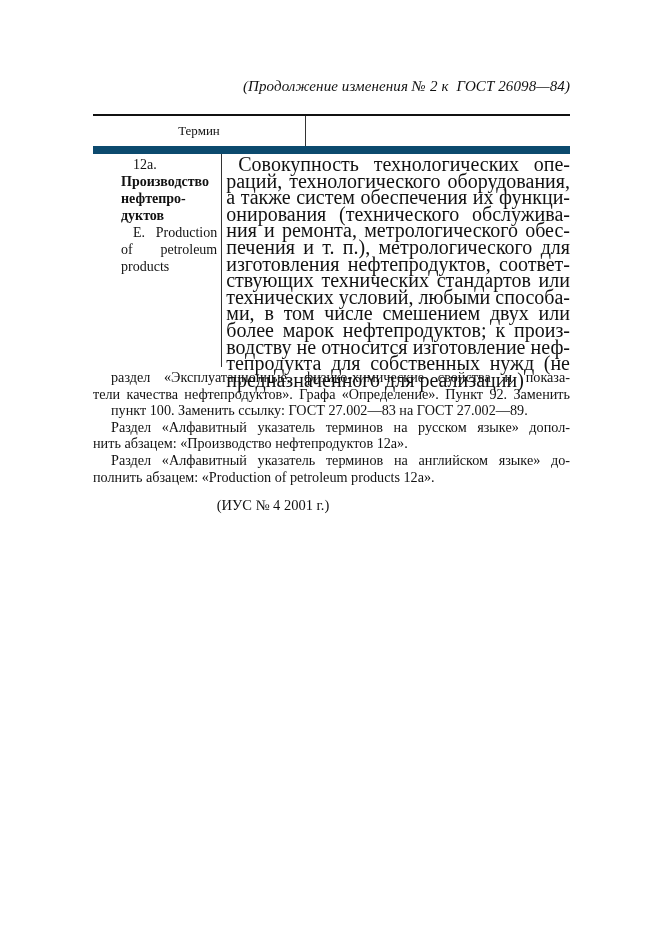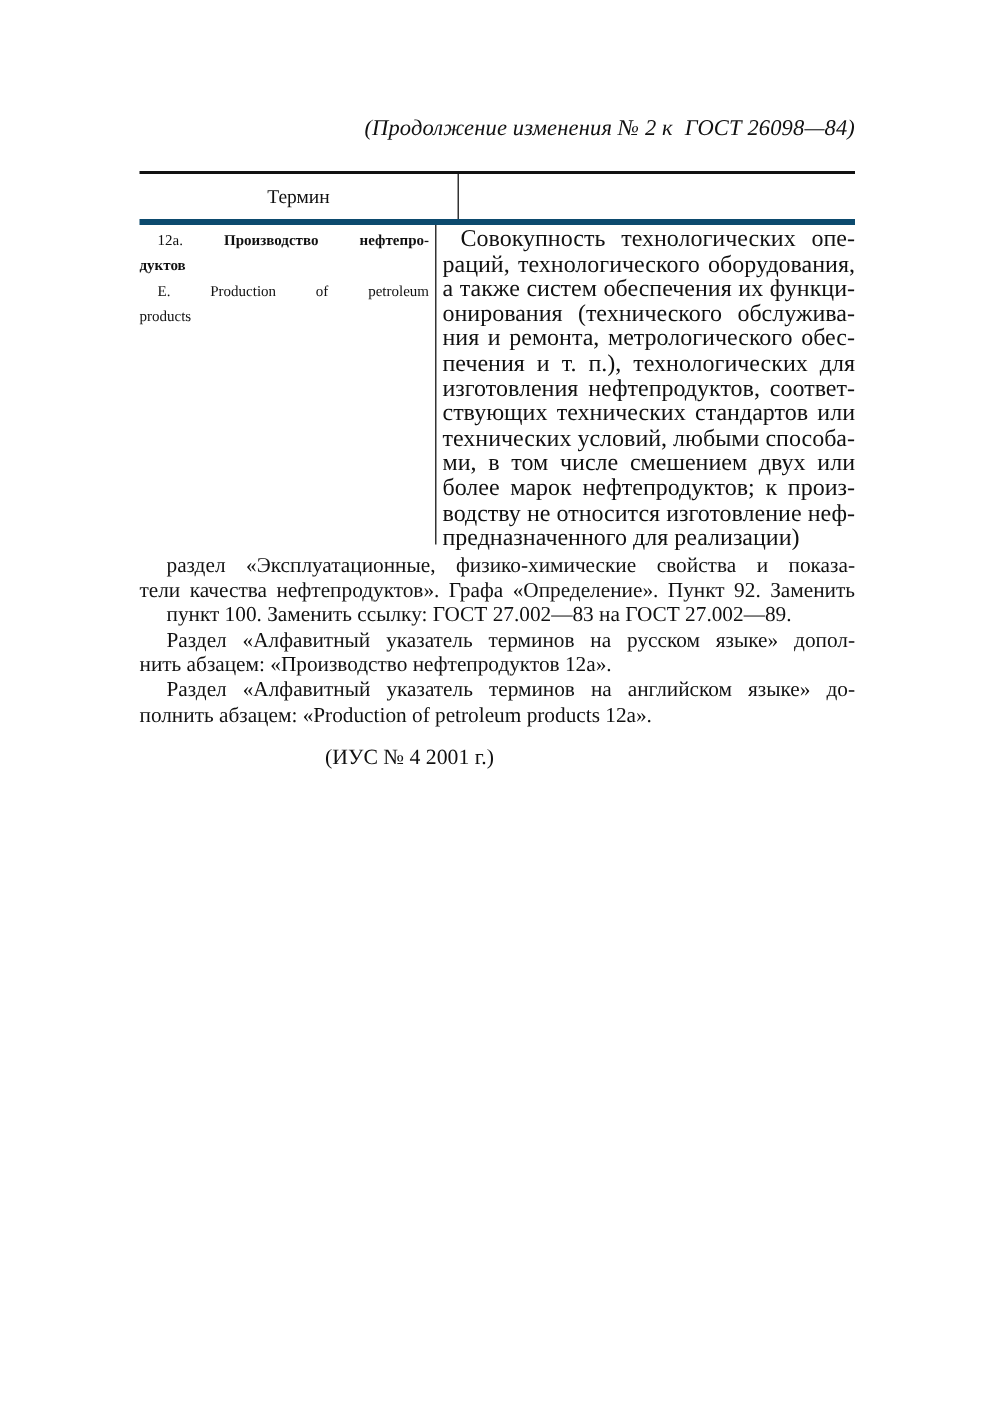--- a/index.html
+++ b/index.html
@@ -30,21 +30,21 @@
     .terms-table {
       position: absolute;
       left: 93px;
       top: 114px;
       width: 477px;
       border-top: 2px solid #111;
     }
     .thead {
       display: flex;
       height: 30px;
-      border-bottom: 4px solid #0c4a6e;
+      border-bottom: 8px solid #0c4a6e;
     }
     .thead .th {
       font-size: 13px;
       text-align: center;
       line-height: 30px;
     }
     .col-term {
       width: 213px;
       box-sizing: border-box;
       border-right: 1px solid #333;
@@ -54,27 +54,28 @@
       box-sizing: border-box;
     }
     .thead .col-def {
       line-height: 26px;
     }
     .tbody {
       display: flex;
     }
     .tbody .col-term {
       padding: 2px 4px 0 0;
-      font-size: 10px;
+      font-size: 14px;
       line-height: 17px;
       height: 213px;
+      margin-left: 28px;
     }
     .tbody .col-def {
       padding: 2px 0 0 4px;
-      font-size: 16px;
+      font-size: 20px;
       line-height: 16.6px;
       text-align: justify;
     }
     .term-line {
       display: block;
       text-align: justify;
       text-align-last: justify;
     }
     .term-line.last {
       text-align-last: left;
@@ -143,27 +144,28 @@
       <span class="term-line last bold">дуктов</span>
       <span class="term-line indent">Е. Production of petroleum</span>
       <span class="term-line last">products</span>
     </div>
     <div class="col-def">
       <span class="def-line first">Совокупность технологических опе-</span>
       <span class="def-line">раций, технологического оборудования,</span>
       <span class="def-line">а также систем обеспечения их функци-</span>
       <span class="def-line">онирования (технического обслужива-</span>
       <span class="def-line">ния и ремонта, метрологического обес-</span>
-      <span class="def-line">печения и т. п.), технологических для</span>
+      <span class="def-line">печения и т. п.), метрологического для</span>
       <span class="def-line">изготовления нефтепродуктов, соответ-</span>
       <span class="def-line">ствующих технических стандартов или</span>
       <span class="def-line">технических условий, любыми способа-</span>
       <span class="def-line">ми, в том числе смешением двух или</span>
       <span class="def-line">более марок нефтепродуктов; к произ-</span>
       <span class="def-line">водству не относится изготовление неф-</span>
+      <span class="def-line">тепродукта для собственных нужд (не</span>
       <span class="def-line last">предназначенного для реализации)</span>
     </div>
   </div>
 </div>
 
 <div class="body-text">
   <div>
     <span class="bline ind">раздел «Эксплуатационные, физико-химические свойства и показа-</span>
     <span class="bline">тели качества нефтепродуктов». Графа «Определение». Пункт 92. Заменить</span>
   </div>

